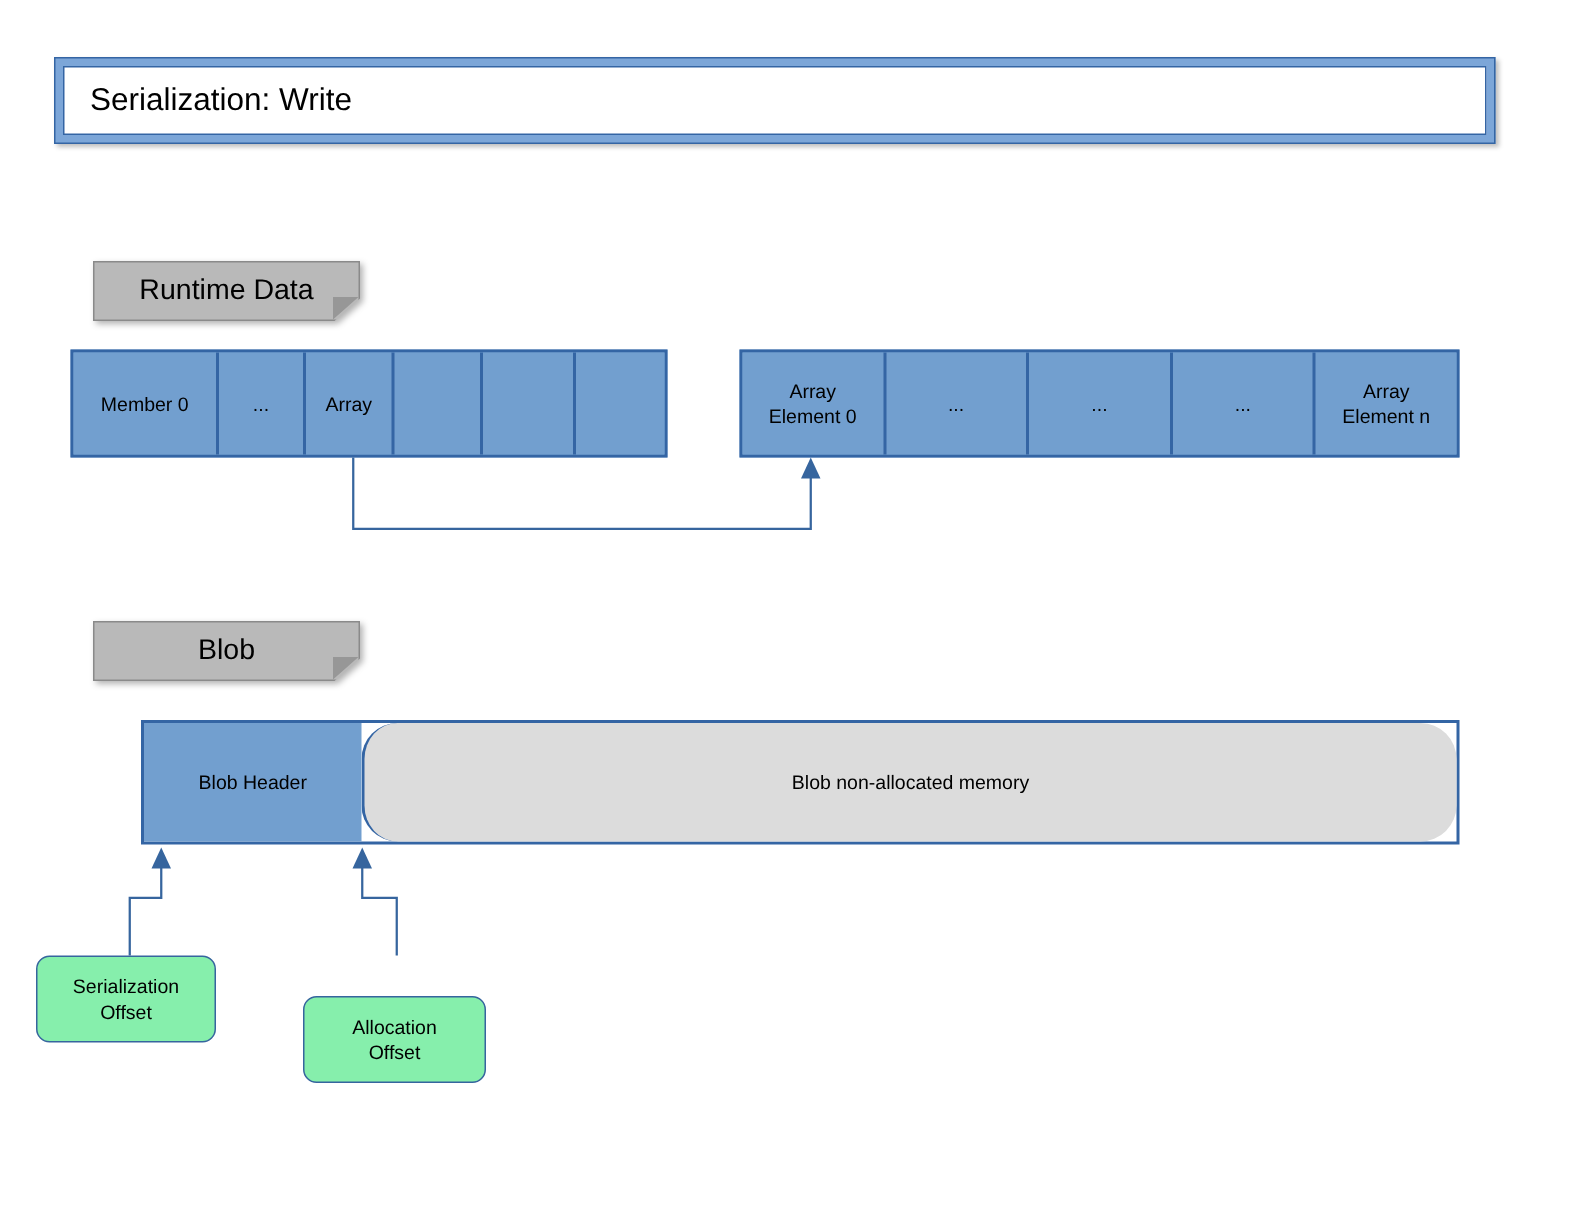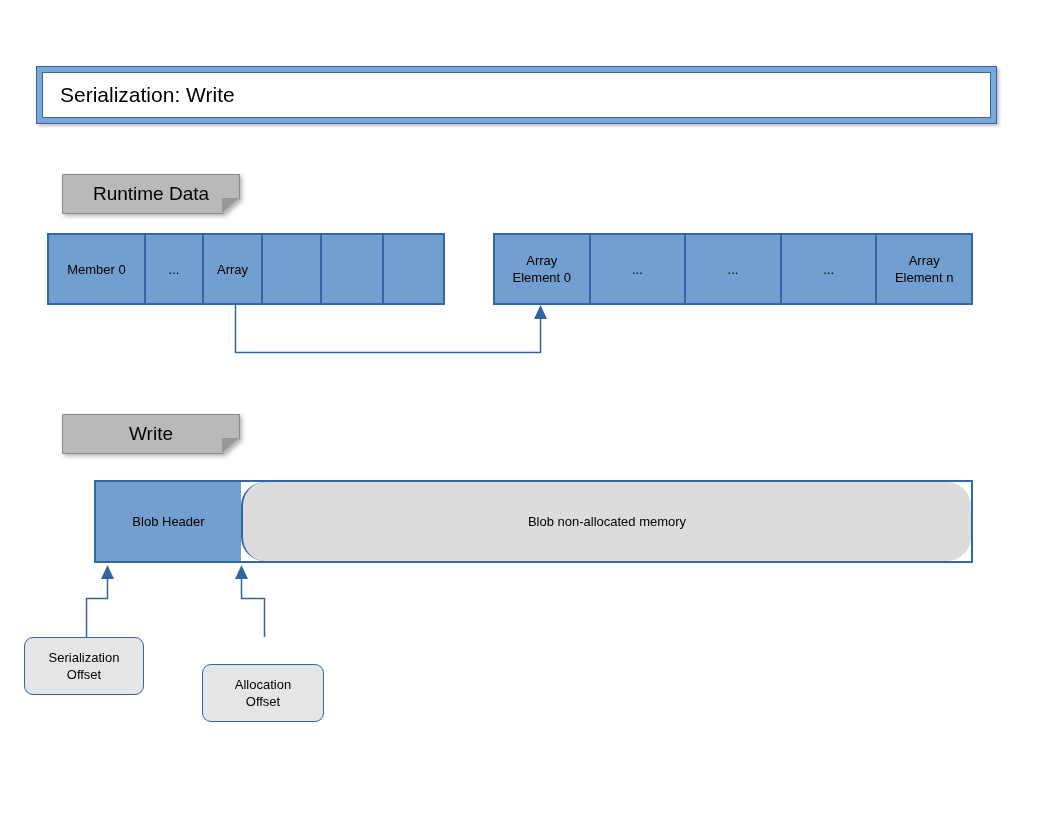--- a/index.html
+++ b/index.html
@@ -14,21 +14,20 @@
   }
 
   
   .title-bar {
     position: absolute; left: 36px; top: 38px;
     width: 961px; height: 58px;
     background: var(--frame-fill, #7ca6d8);
     border: 1px solid var(--cell-border, #3465a4);
     box-shadow: 2px 2px 3px rgba(0,0,0,0.25);
     box-sizing: border-box;
-    margin-top: 28px;
   }
   .title-inner {
     position: absolute; left: 5px; top: 5px; right: 5px; bottom: 5px;
     background: #ffffff;
     border: 1px solid var(--cell-border, #3465a4);
     display: flex; align-items: center;
     padding-left: 17px;
     font-size: 21px;
     box-sizing: border-box;
   }
@@ -99,21 +98,21 @@
     display: flex; align-items: center; justify-content: center;
     font-size: 13px;
     box-sizing: border-box;
     border-radius: 24px;
   }
 
   
   .callout {
     position: absolute;
     height: 58px;
-    background: #e5e5e5;
+    background: #86efac;
     border: 1.5px solid var(--connector, #36659e);
     border-radius: 9px;
     display: flex; align-items: center; justify-content: center;
     text-align: center; font-size: 13px; line-height: 17px;
     white-space: pre-line;
     box-sizing: border-box;
   }
   .callout-ser   { left: 24px;  top: 637px; width: 120px; }
   .callout-alloc { left: 202px; top: 637px; width: 122px; margin-top: 27px; }
 
@@ -157,21 +156,21 @@
 Element 0</div>
     <div class="cell">...</div>
     <div class="cell">...</div>
     <div class="cell">...</div>
     <div class="cell">Array
 Element n</div>
   </div>
 
   <div class="note-wrap blob">
     <div class="note">
-      <span>Write</span>
+      <span>Blob</span>
       <svg class="fold" width="17" height="15" viewBox="0 0 17 15">
         <path d="M0,0 L17,0 L0,15 Z" fill="#979797"></path>
       </svg>
     </div>
   </div>
 
   <div class="blob-row">
     <div class="blob-header">Blob Header</div>
     <div class="blob-memory">Blob non-allocated memory</div>
   </div>

